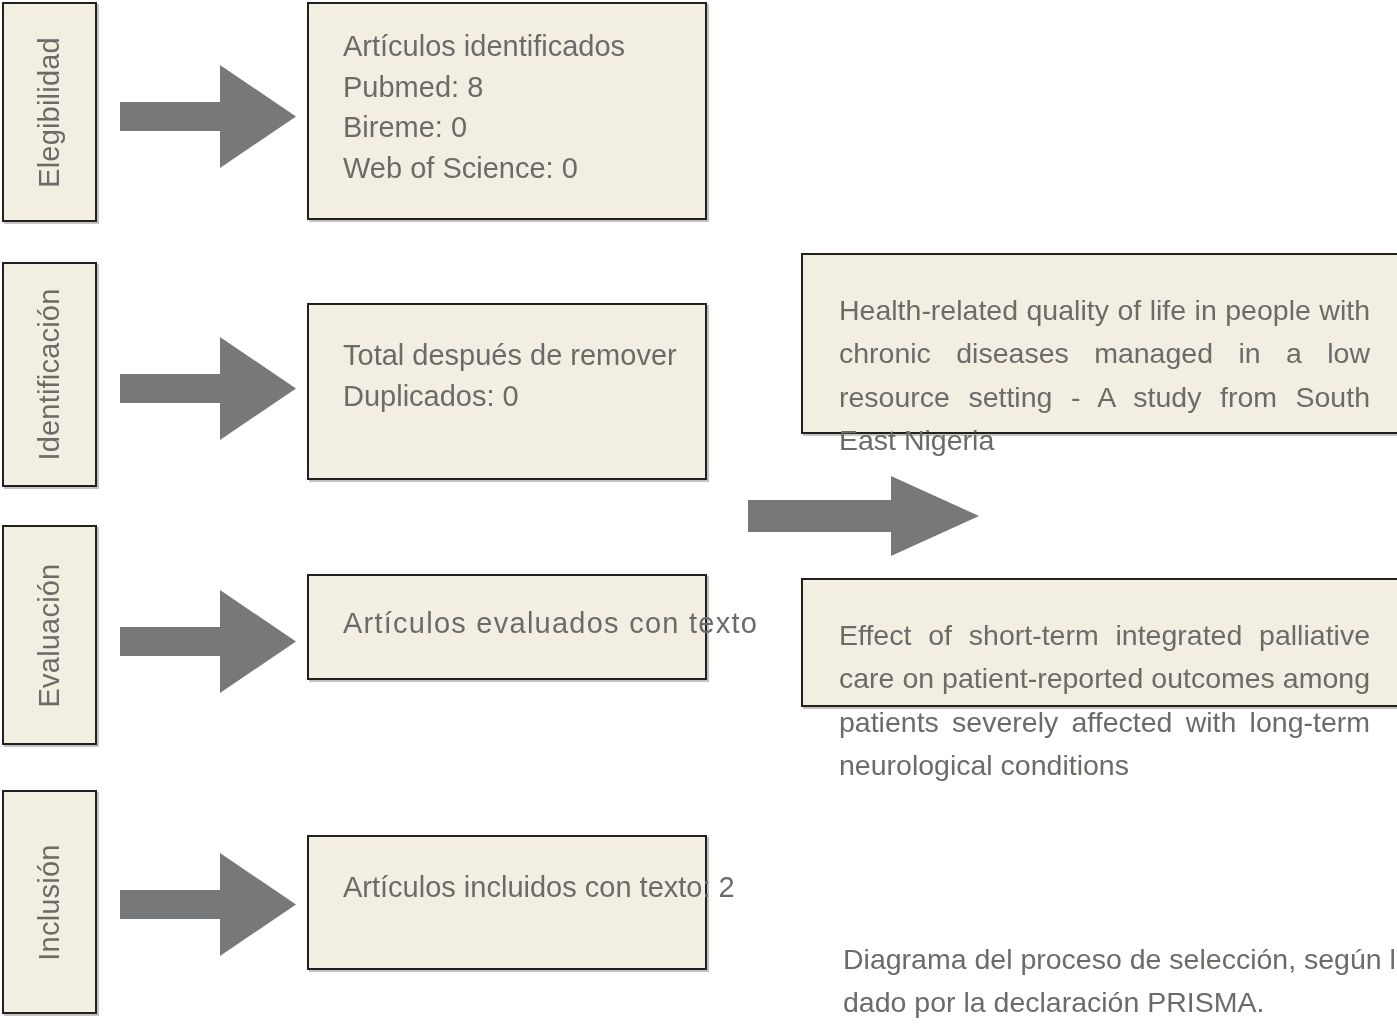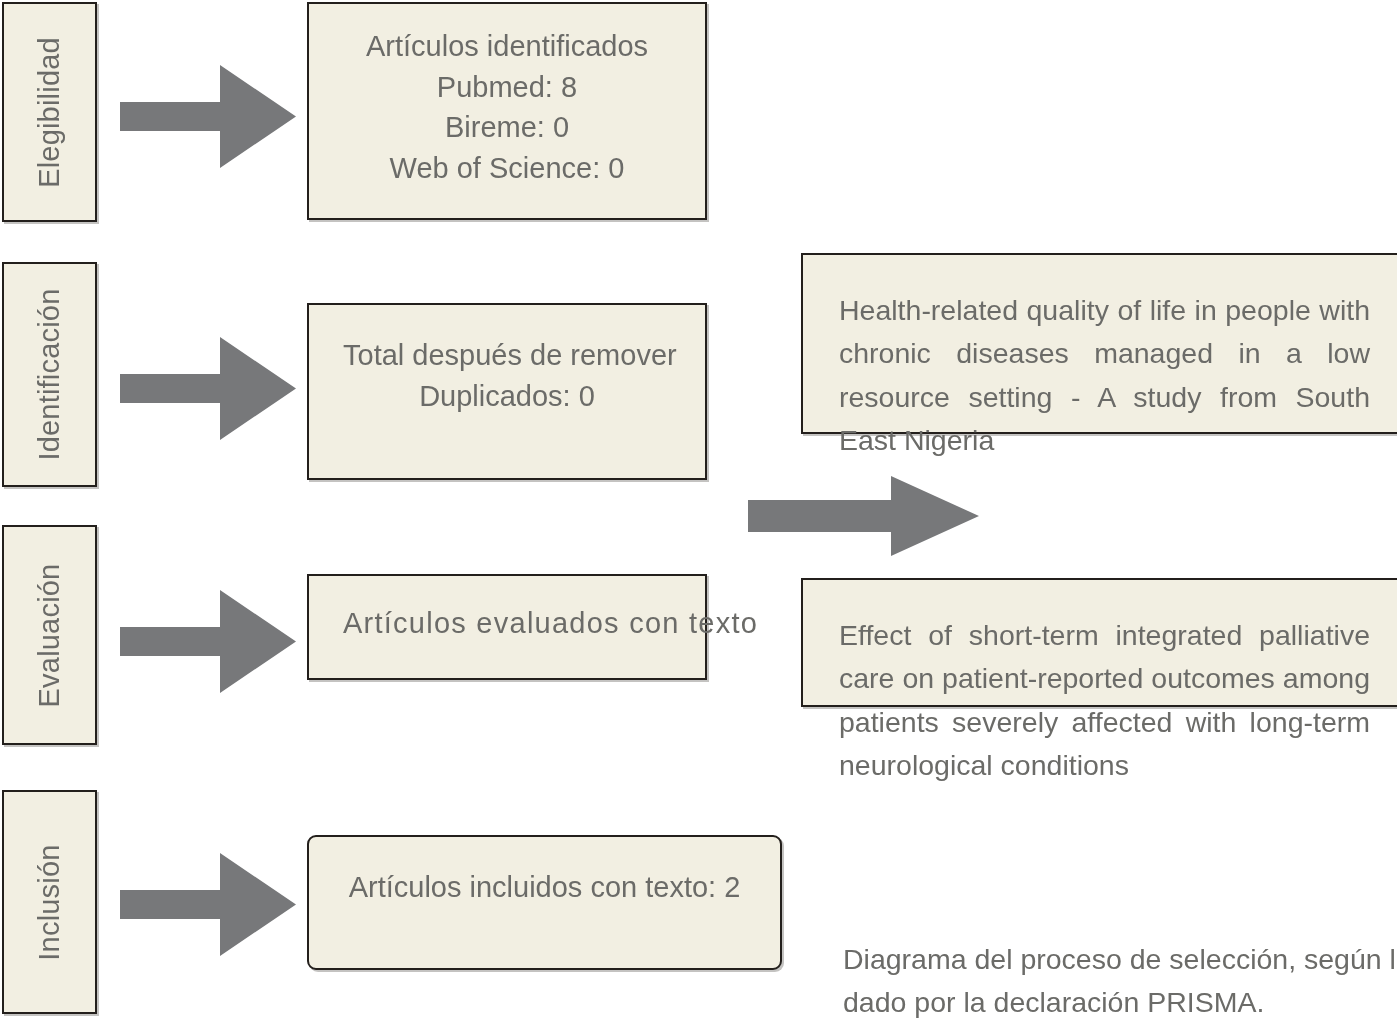--- a/index.html
+++ b/index.html
@@ -35,21 +35,20 @@
   .stage-label .vtext {
     transform: rotate(-90deg);
     white-space: nowrap;
     font-size: 29px;
     color: #6b6b68;
     letter-spacing: 0.2px;
   }
 
   .content-box {
     padding: 22px 34px 10px 34px;
-    text-align: center;
   }
   .content-box .line {
     font-size: 29px;
     line-height: 1.40;
     color: #6b6b68;
     white-space: nowrap;
   }
 
   .title-box {
     padding: 34px 36px 10px 36px;
@@ -138,21 +137,21 @@
 
   <div class="box content-box" style="left:307px; top:303px; width:400px; height:177px; padding-top:30px;">
     <div class="line">Total después de remover</div>
     <div class="line">Duplicados: 0</div>
   </div>
 
   <div class="box content-box" style="left:307px; top:574px; width:400px; height:106px; padding-top:27px;">
     <div class="line" style="letter-spacing:1.25px;">Artículos evaluados con texto</div>
   </div>
 
-  <div class="box content-box" style="left:307px; top:835px; width:475px; height:135px; padding-top:30px;border-radius:9px;">
+  <div class="box content-box" style="left:307px; top:835px; width:400px; height:135px; padding-top:30px;">
     <div class="line">Artículos incluidos con texto: 2</div>
   </div>
 
   <div class="arrow" style="left:748px; top:476px; width:231px; height:80px;">
     <svg viewBox="0 0 231 80" preserveAspectRatio="none">
       <polygon points="0,24 143,24 143,0 231,40 143,80 143,56 0,56" fill="#77787a"></polygon>
     </svg>
   </div>
 
   <div class="box title-box" style="left:785px; top:253px; width:607px; height:181px;">

